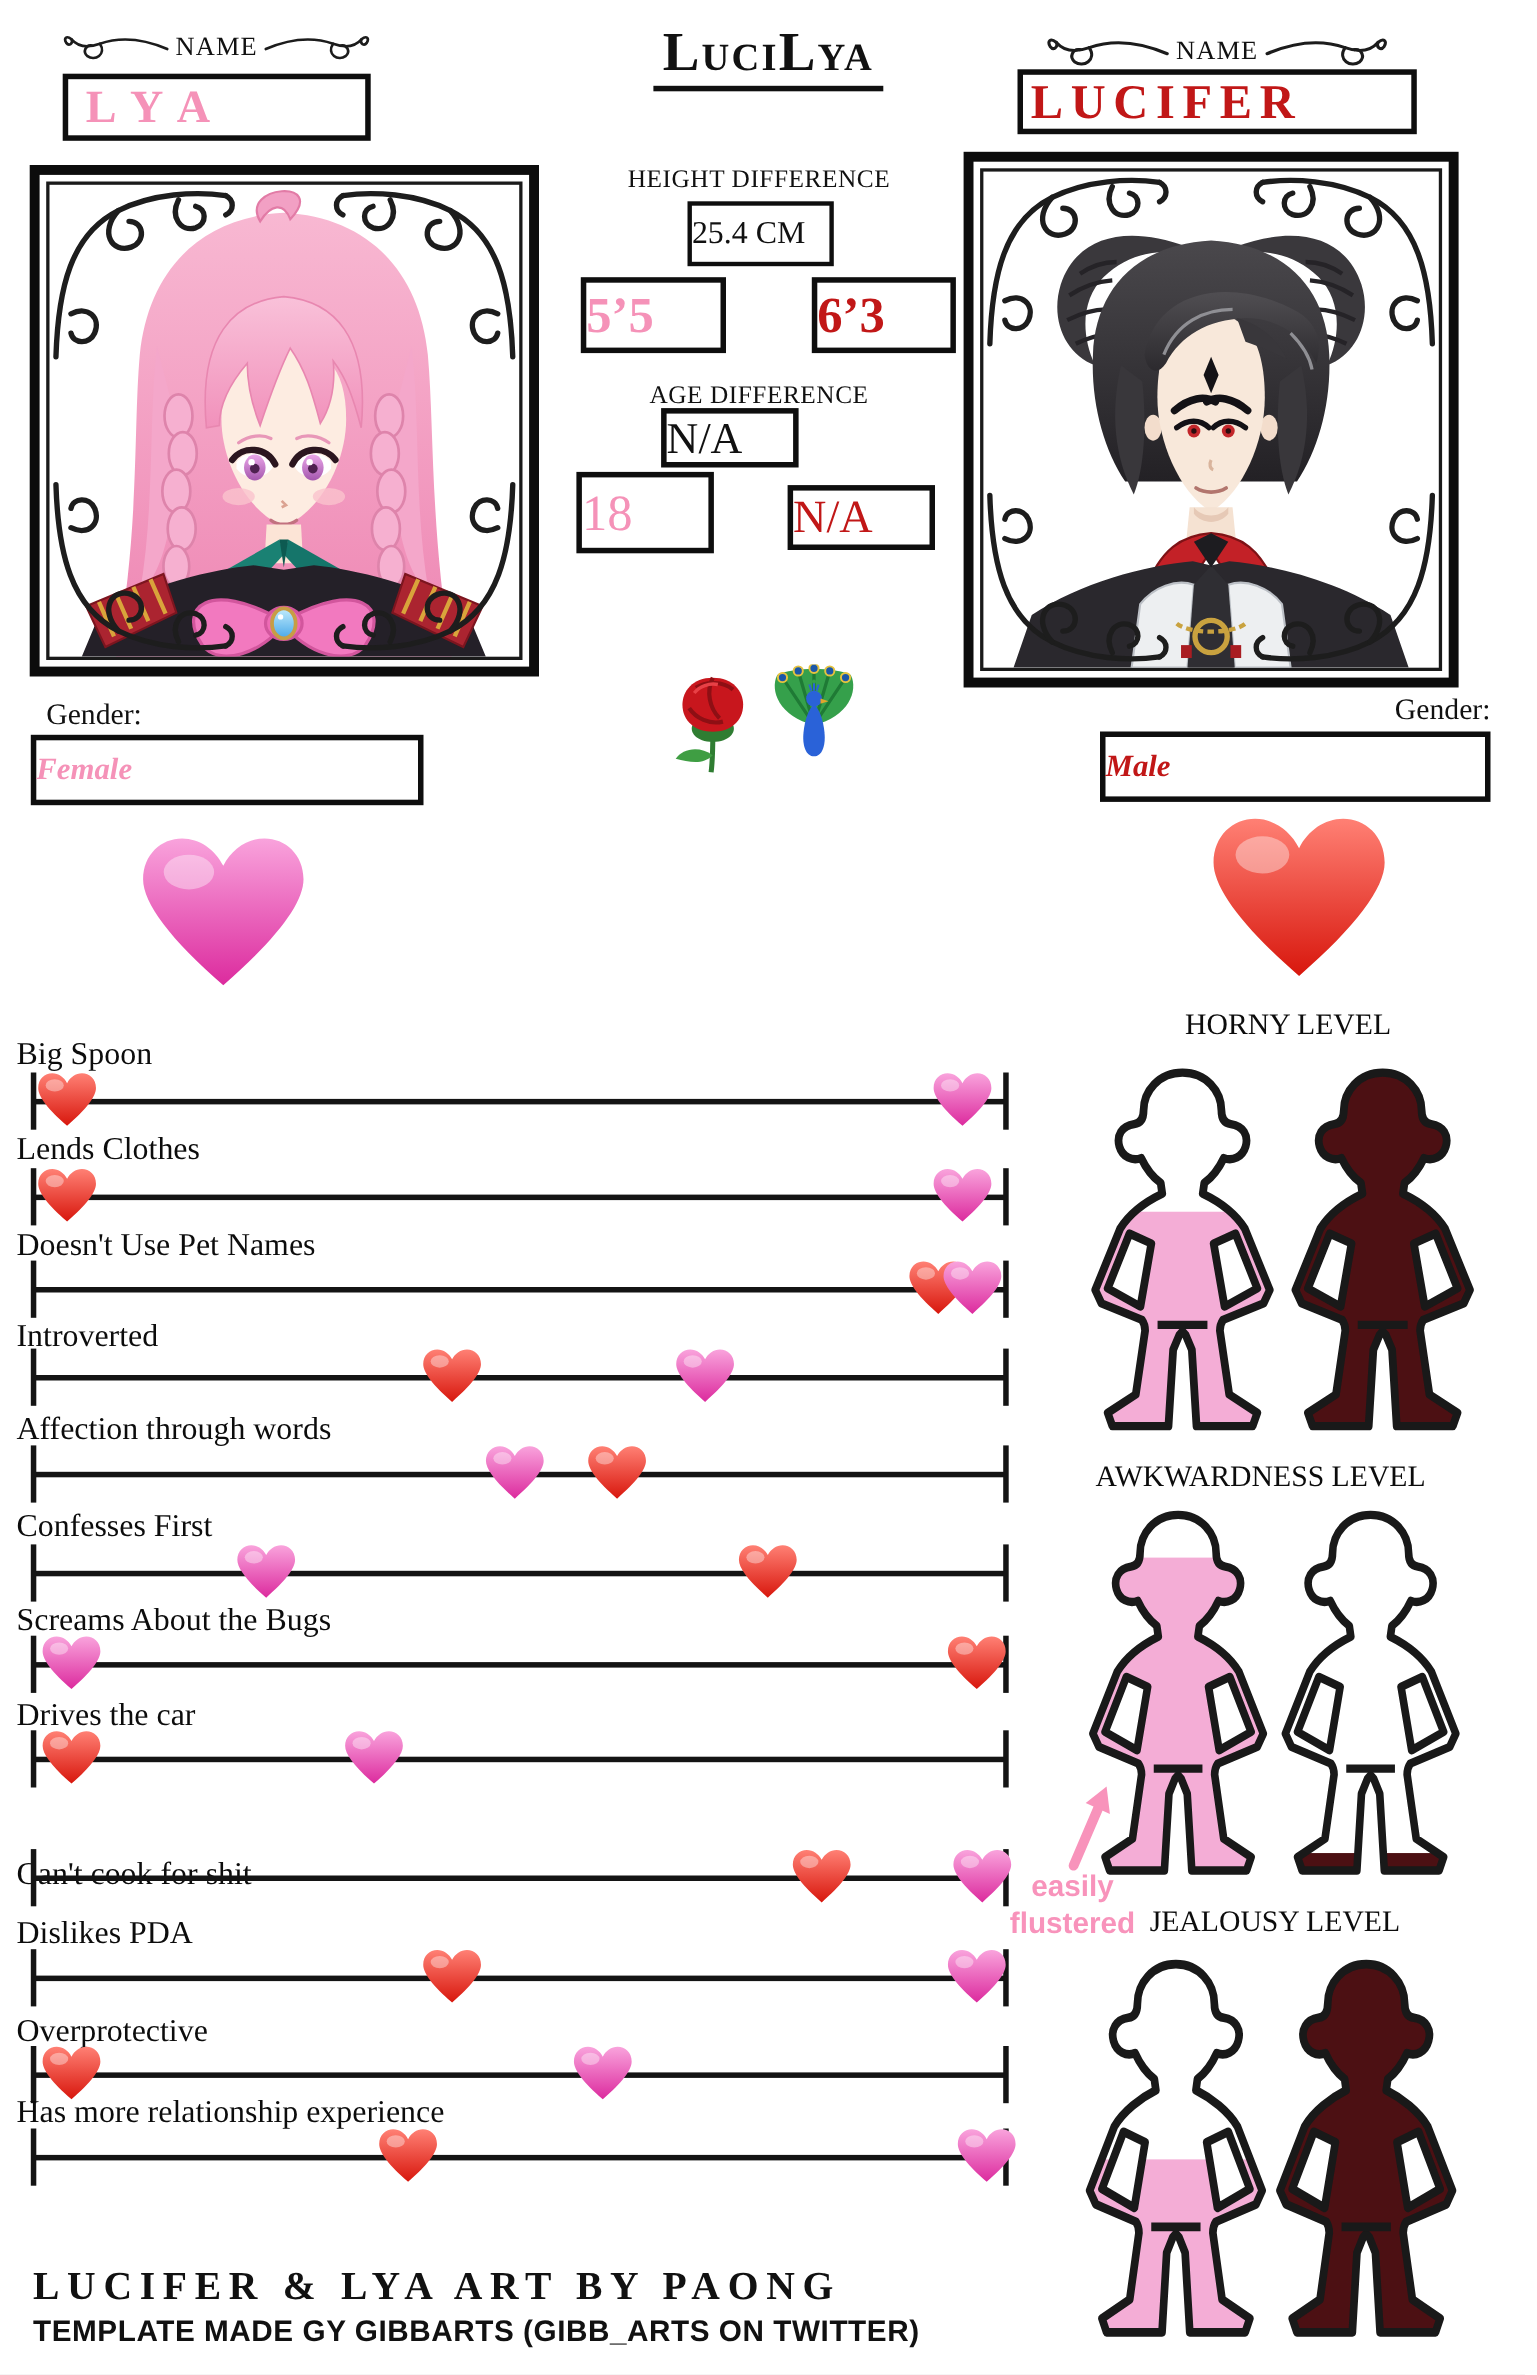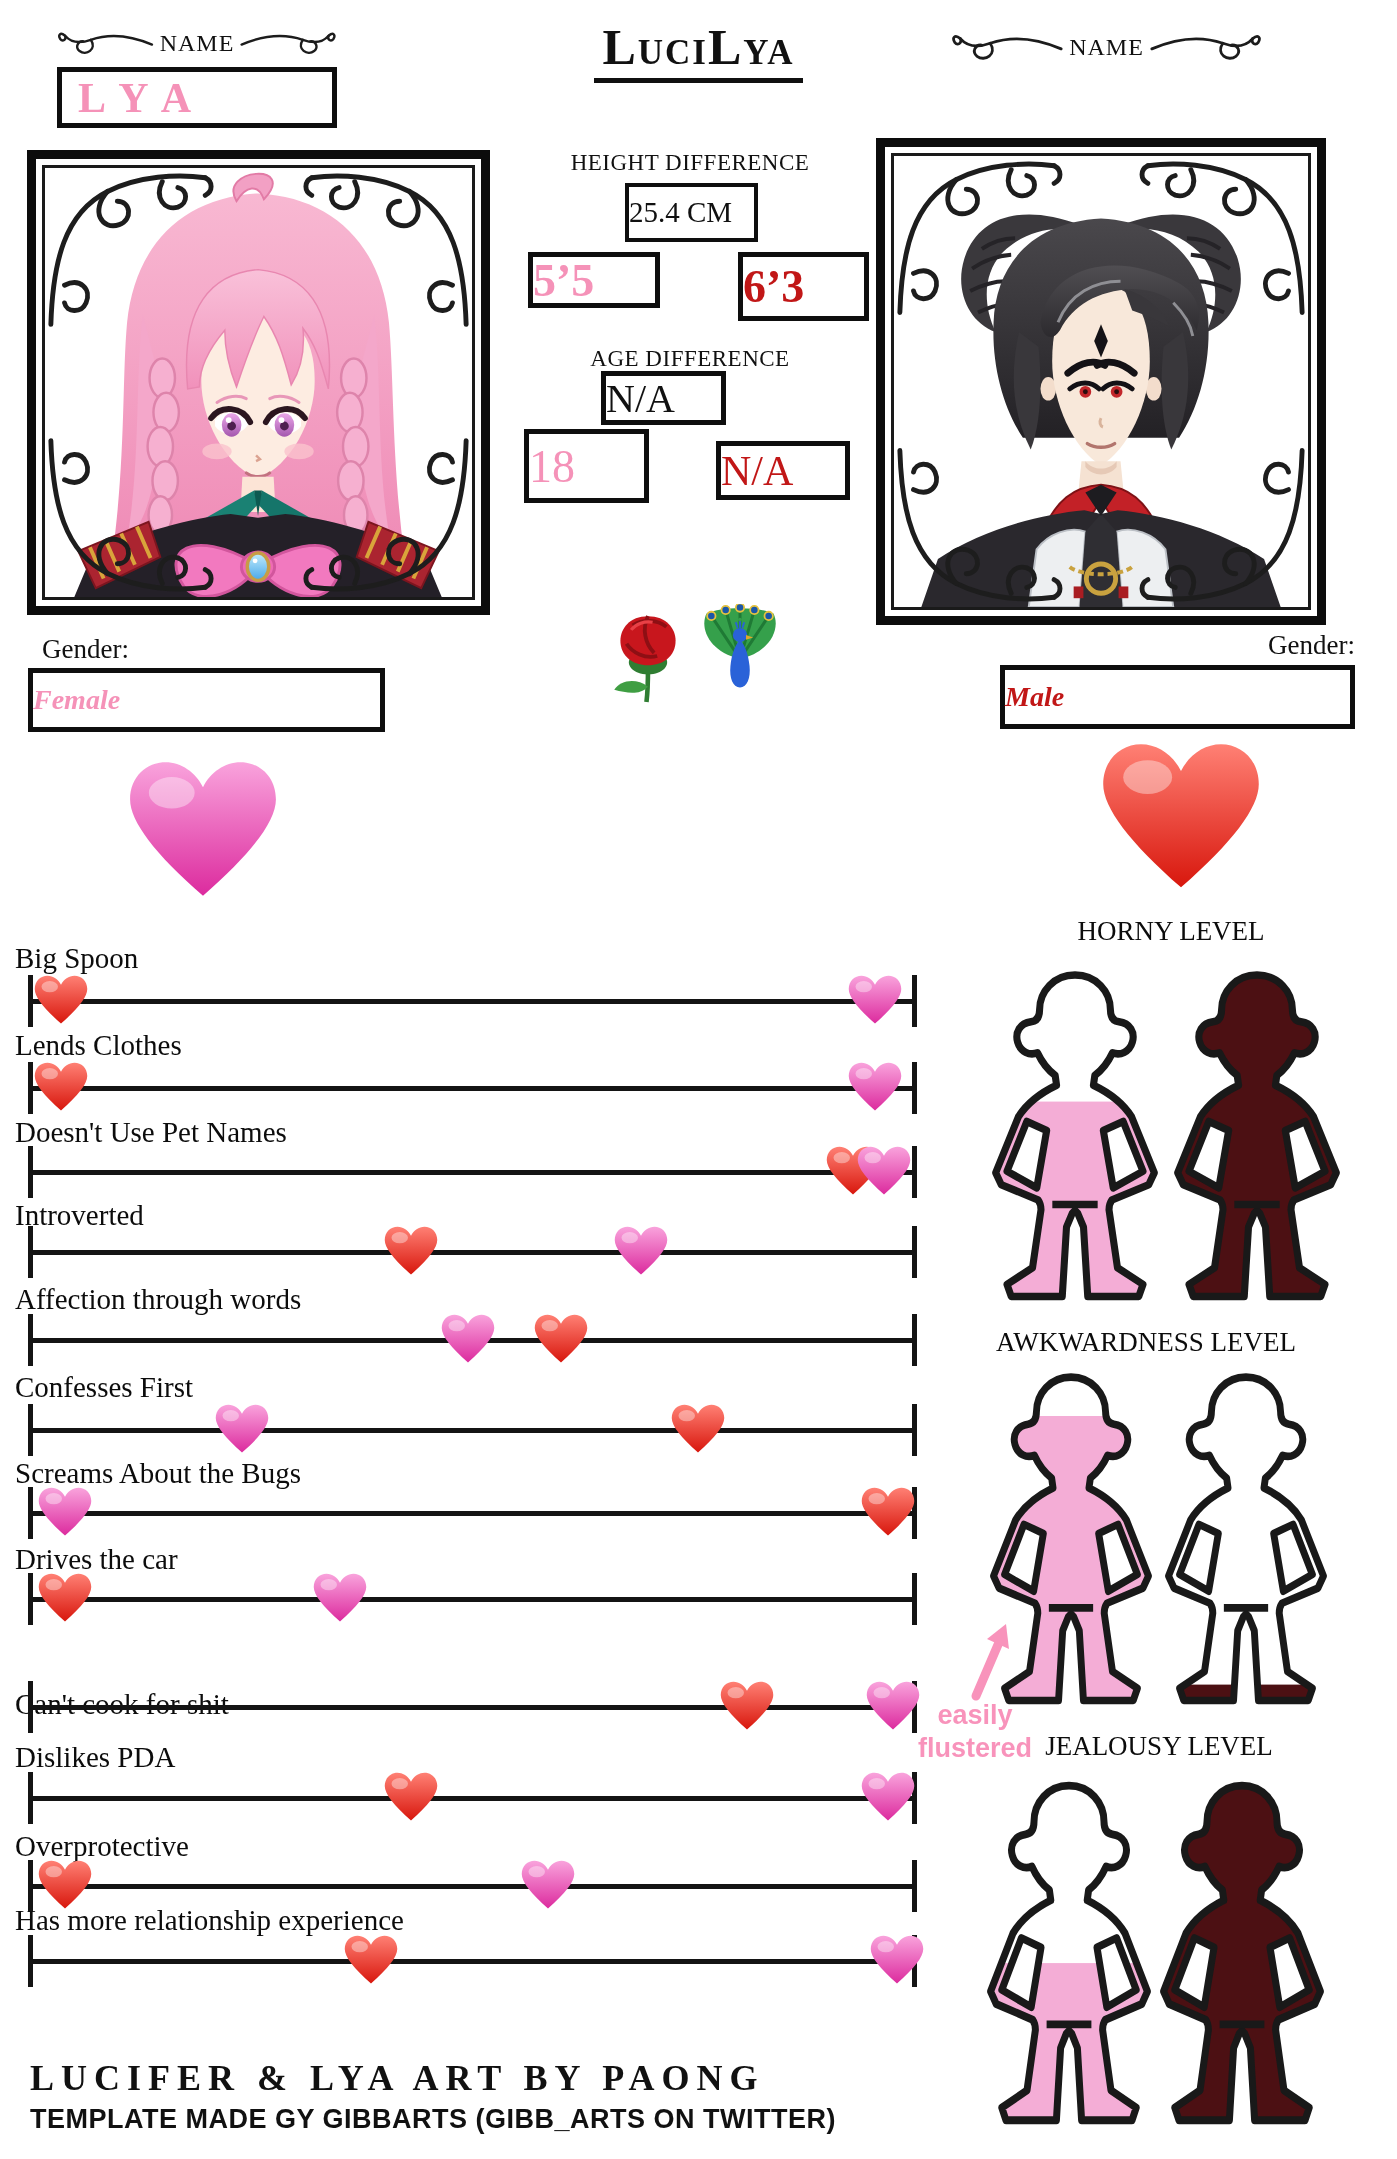--- a/index.html
+++ b/index.html
@@ -96,20 +96,23 @@
       <path d="M2,18 C30,6 55,4 78,12 C92,17 103,15 110,7"></path>
       <path d="M78,12 C70,24 84,32 92,26 C98,21 94,13 87,14"></path>
       <path d="M110,7 C116,2 119,6 116,11 C113,15 108,12 110,7"></path>
     </svg>
     <span>NAME</span>
     <svg class="flourish" viewBox="0 0 120 32">
       <path d="M2,18 C30,6 55,4 78,12 C92,17 103,15 110,7"></path>
       <path d="M78,12 C70,24 84,32 92,26 C98,21 94,13 87,14"></path>
       <path d="M110,7 C116,2 119,6 116,11 C113,15 108,12 110,7"></path>
     </svg>
+  </div>
+  <div class="box" style="left:925px;top:63px;width:363px;height:59px;">
+    <span class="name-text red" style="font-size:44px;letter-spacing:7px;padding-left:7px;text-transform:uppercase;">Lucifer</span>
   </div>
 
   <div class="frame" style="left:27px;top:150px;width:463px;height:465px;">
     <div class="frame-inner">
       <svg viewBox="0 0 437 439" preserveAspectRatio="none">
         <defs>
           <linearGradient id="pinkG" x1="0" y1="0" x2="0" y2="1">
               <stop offset="0" stop-color="#f8b8d2"></stop>
               <stop offset="1" stop-color="#ee86b3"></stop>
             </linearGradient>
@@ -269,21 +272,21 @@
         <use href="#luc-fl" transform="translate(0,461) scale(1,-1)"></use>
         <use href="#luc-fl" transform="translate(424,461) scale(-1,-1)"></use>
       </svg>
     </div>
   </div>
 
   <div class="abs diff-label" style="left:690px;top:150px;">HEIGHT DIFFERENCE</div>
   <div class="box" style="left:625px;top:183px;width:133px;height:59px;border-width:4px;">
     <span style="font-size:29px;">25.4 CM</span>
   </div>
-  <div class="box" style="left:528px;top:252px;width:132px;height:56px;">
+  <div class="box" style="left:528px;top:252px;width:132px;height:69px;">
     <span class="pink" style="font-size:46px;font-weight:bold;">5’5</span>
   </div>
   <div class="box" style="left:738px;top:252px;width:131px;height:69px;">
     <span class="red" style="font-size:46px;font-weight:bold;">6’3</span>
   </div>
 
   <div class="abs diff-label" style="left:690px;top:346px;">AGE DIFFERENCE</div>
   <div class="box" style="left:601px;top:371px;width:125px;height:54px;">
     <span style="font-size:40px;">N/A</span>
   </div>

